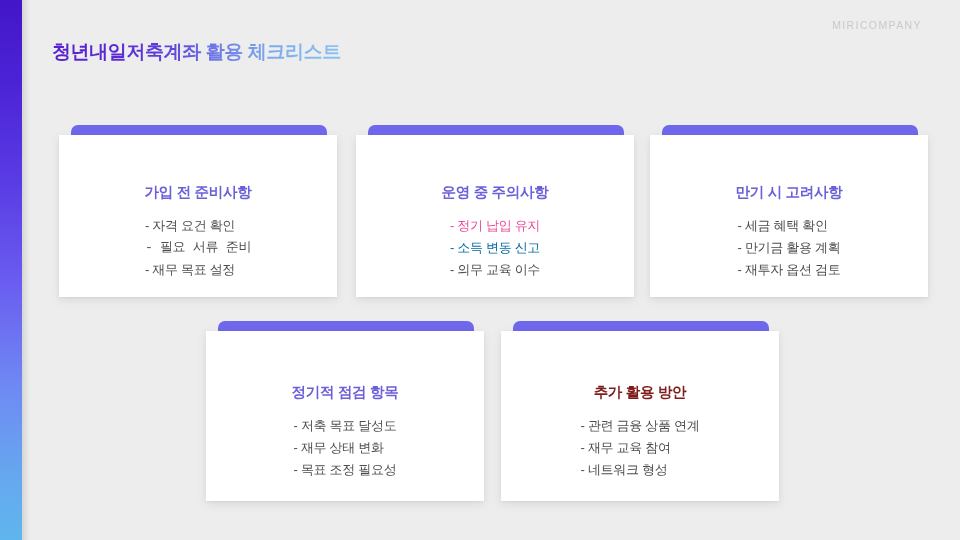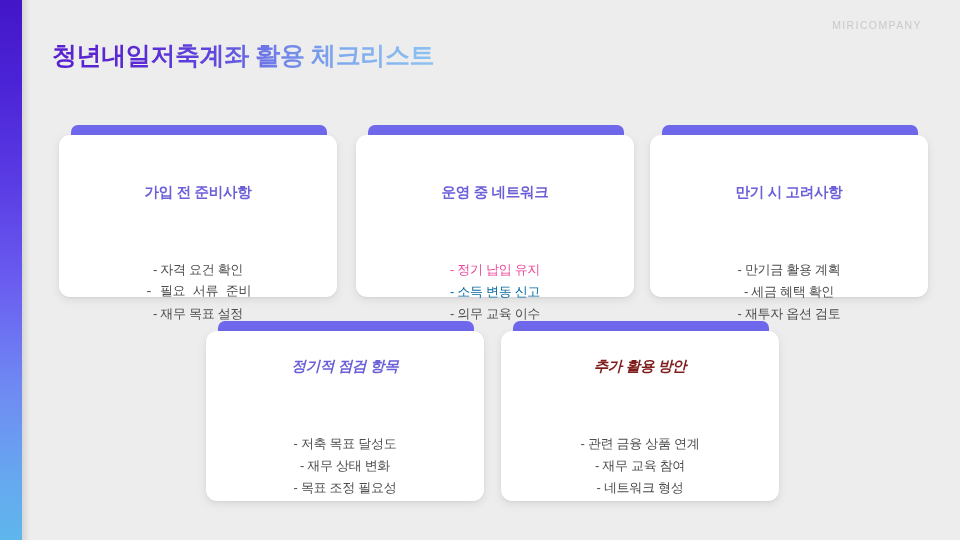--- a/index.html
+++ b/index.html
@@ -62,21 +62,21 @@
     letter-spacing: 1.4px;
     color: #c9c9c9;
     font-weight: 400;
     white-space: nowrap;
   }
 
   .slide-title {
     position: absolute;
     left: 52px;
     top: 39px;
-    font-size: 25px;
+    font-size: 19px;
     font-weight: bold;
     letter-spacing: -0.4px;
     white-space: nowrap;
     background: linear-gradient(90deg,
                 #5920cf 0%,
                 #5a2ad4 22%,
                 #5f46dd 42%,
                 #6f7ee8 58%,
                 #7eaaee 75%,
                 #8cc2f2 100%);
@@ -96,61 +96,59 @@
     height: 22px;
     border-radius: 7px 7px 0 0;
     background: #6f68ec;
   }
 
   .card-body {
     position: absolute;
     left: 0;
     top: 10px;
     background: #ffffff;
-    border-radius: 11px;
+    border-radius: 0;
     box-shadow: 0 3px 9px rgba(90, 90, 110, 0.13),
                 0 1px 2px rgba(90, 90, 110, 0.08);
     display: flex;
     flex-direction: column;
     align-items: center;
     justify-content: flex-start;
-    gap: 44px;
   }
 
   .card-heading {
     font-size: 14.5px;
     font-weight: bold;
     color: #6b60d8;
     letter-spacing: -0.3px;
     white-space: nowrap;
     text-align: center;
   }
 
   .card-list {
     list-style: none;
-    text-align: center;
     margin-top: 13px;
   }
   .card-list li {
     font-size: 13px;
     color: #4c4c4c;
     line-height: 22px;
     letter-spacing: -0.3px;
     white-space: nowrap;
   }
 
   
   .row1 .card-body { width: 278px; height: 162px; }
   .row1 .card-tab  { width: 256px; }
   .row1 .card-heading { margin-top: 48px; }
 
   
   .row2 .card-body { width: 278px; height: 170px; }
   .row2 .card-tab  { width: 256px; }
-  .row2 .card-heading { margin-top: 26px; font-style: italic; }
+  .row2 .card-heading { margin-top: 52px; }
 
   #card1 { left: 59px;  top: 125px; }
   #card2 { left: 356px; top: 125px; }
   #card3 { left: 650px; top: 125px; }
   #card4 { left: 206px; top: 321px; }
   #card5 { left: 501px; top: 321px; }
 </style>
 </head>
 <body>
 
@@ -170,36 +168,36 @@
         <li style="color: rgb(76, 76, 76);">- 자격 요건 확인</li>
         <li style="color: rgb(76, 76, 76); font-family: Liberation Mono, monospace;">- 필요 서류 준비</li>
         <li style="color: rgb(76, 76, 76);">- 재무 목표 설정</li>
       </ul>
     </div>
   </div>
 
   <div class="card-wrap row1" id="card2">
     <div class="card-tab" style="background: rgb(111, 104, 236);"></div>
     <div class="card-body">
-      <div class="card-heading" style="color: rgb(107, 96, 216);">운영 중 네트워크</div>
+      <div class="card-heading" style="color: rgb(107, 96, 216);">운영 중 주의사항</div>
       <ul class="card-list">
         <li style="color: #ec4899;">- 정기 납입 유지</li>
         <li style="color: #0369a1;">- 소득 변동 신고</li>
         <li style="color: rgb(76, 76, 76);">- 의무 교육 이수</li>
       </ul>
     </div>
   </div>
 
   <div class="card-wrap row1" id="card3">
     <div class="card-tab" style="background: rgb(111, 104, 236);"></div>
     <div class="card-body">
       <div class="card-heading" style="color: rgb(107, 96, 216);">만기 시 고려사항</div>
       <ul class="card-list">
+        <li style="color: rgb(76, 76, 76);">- 세금 혜택 확인</li>
         <li style="color: rgb(76, 76, 76);">- 만기금 활용 계획</li>
-        <li style="color: rgb(76, 76, 76);">- 세금 혜택 확인</li>
         <li style="color: rgb(76, 76, 76);">- 재투자 옵션 검토</li>
       </ul>
     </div>
   </div>
 
   <div class="card-wrap row2" id="card4">
     <div class="card-tab" style="background: rgb(111, 104, 236);"></div>
     <div class="card-body">
       <div class="card-heading" style="color: rgb(107, 96, 216);">정기적 점검 항목</div>
       <ul class="card-list">

